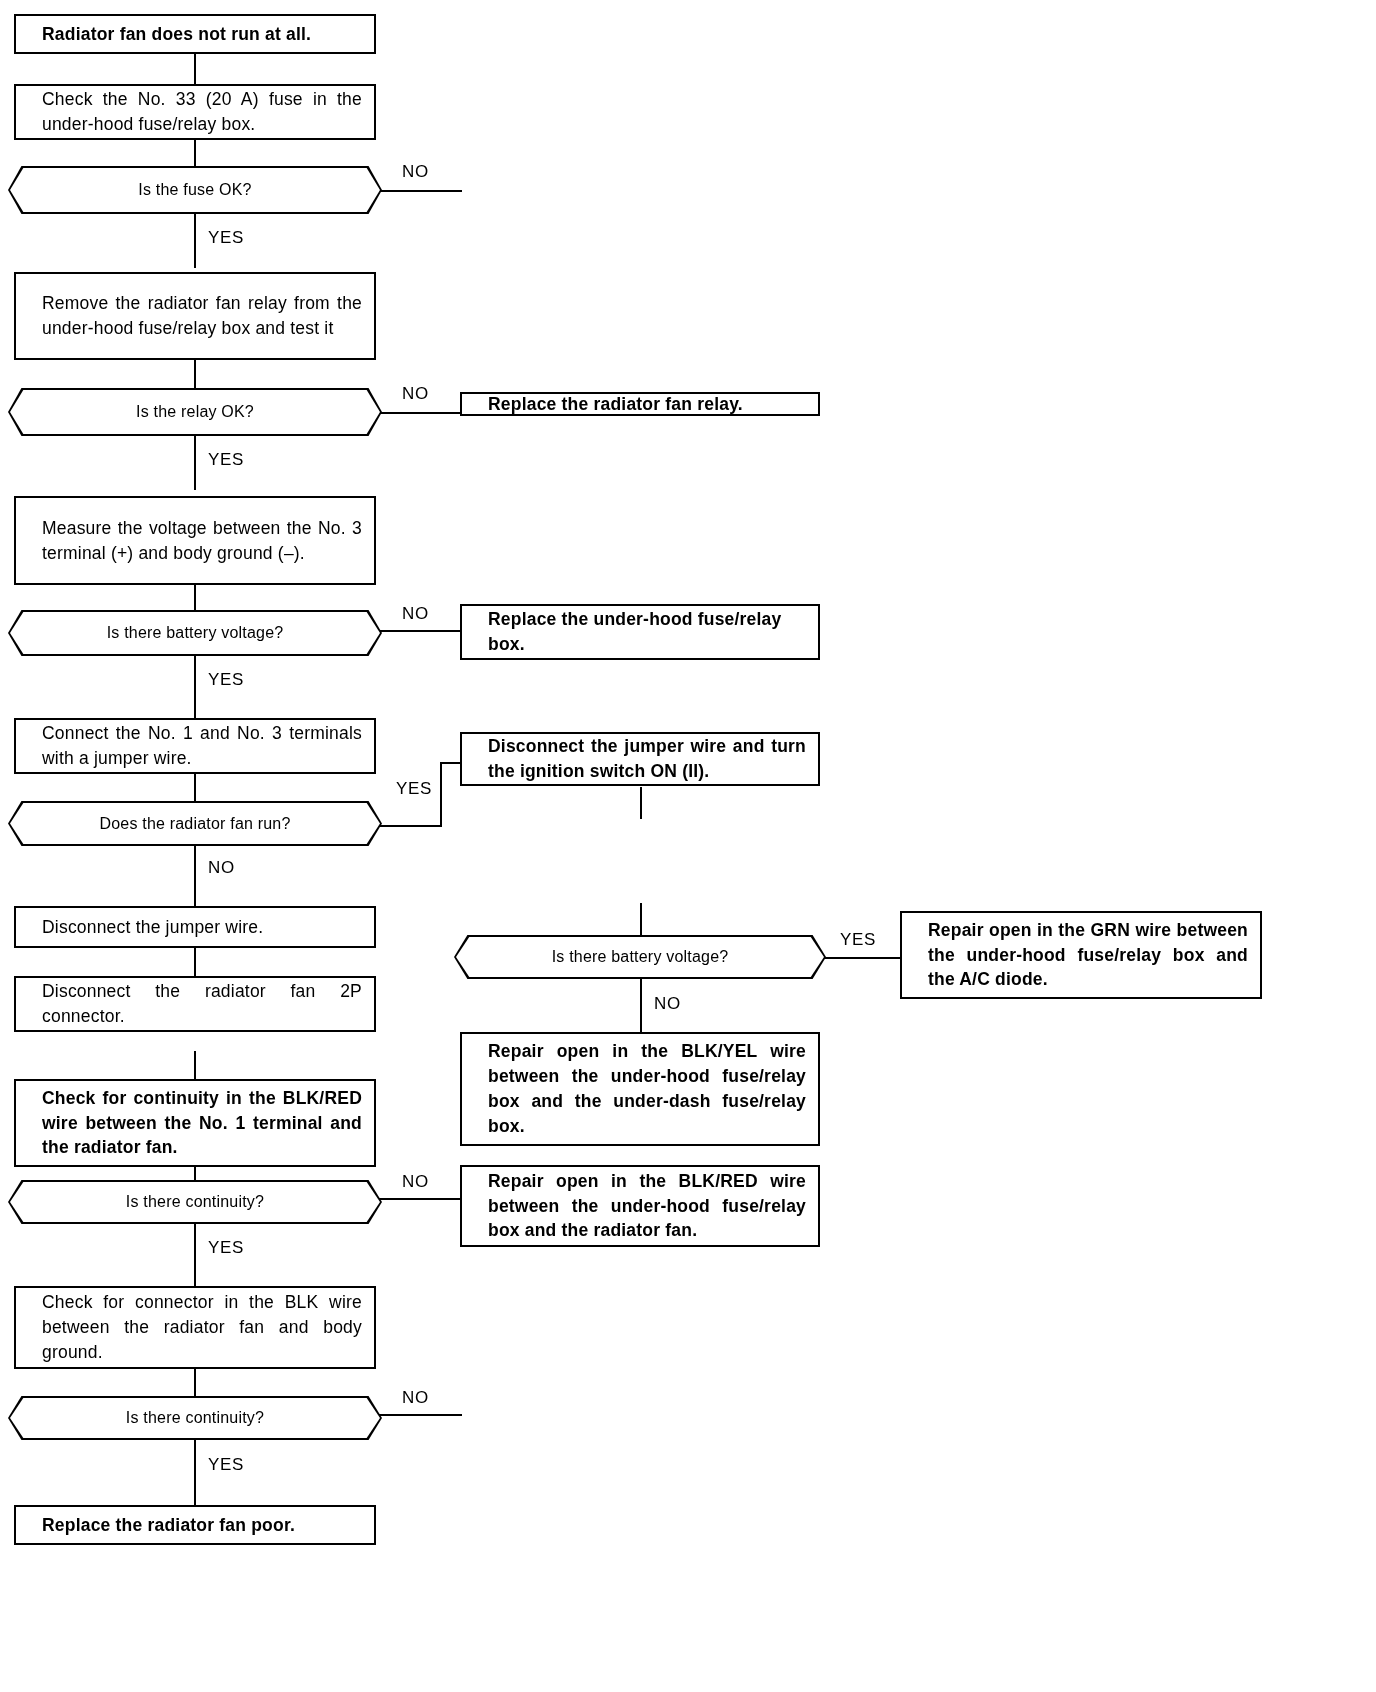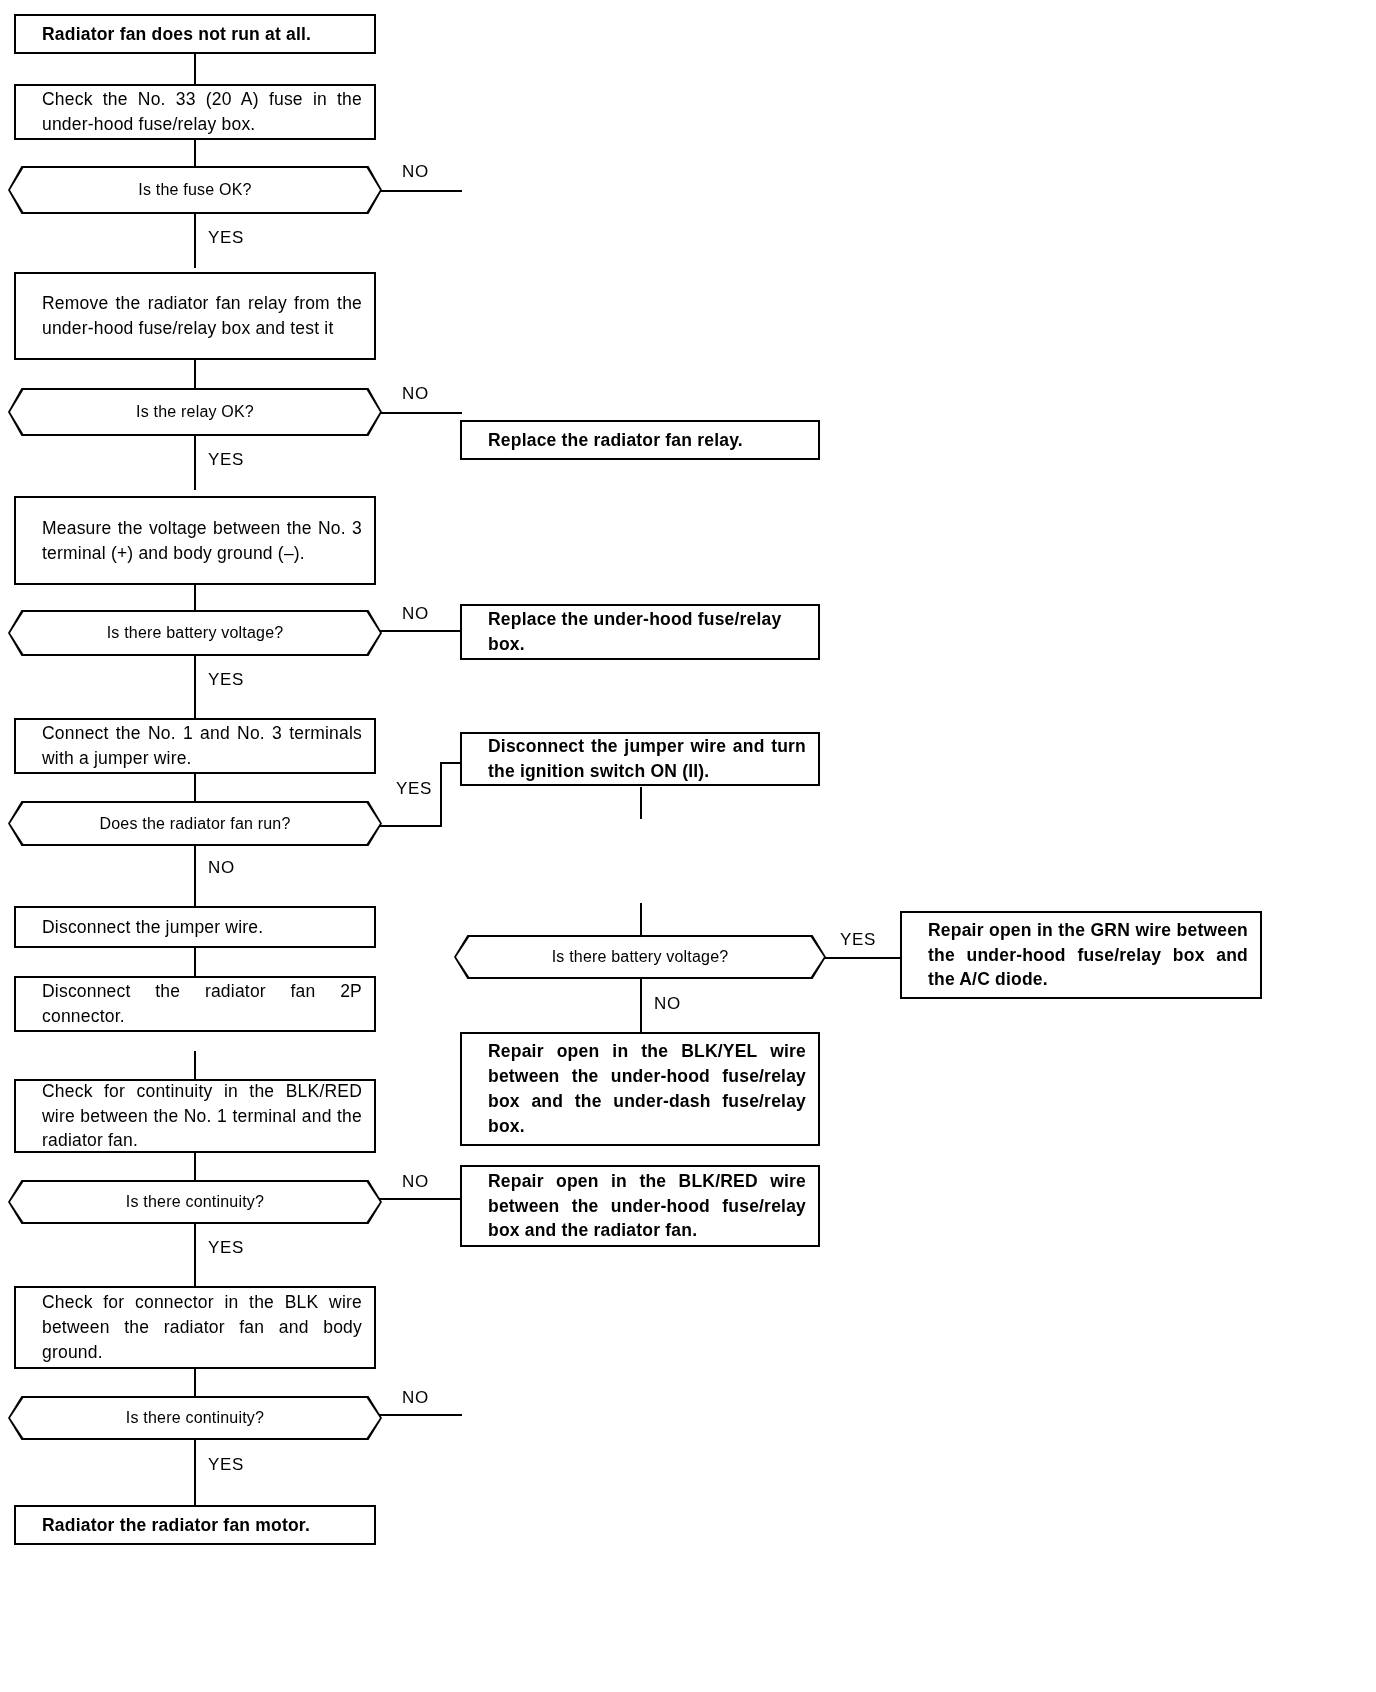--- a/index.html
+++ b/index.html
@@ -152,21 +152,21 @@
     <span class="txt">Remove the radiator fan relay from the under-hood fuse/relay box and test it</span>
   </div>
 
   <div class="decision" style="left:8px; top:388px; width:374px; height:48px;">
     <div class="hex"></div>
     <div class="dtxt">Is the relay OK?</div>
   </div>
   <div class="lbl" style="left:402px; top:384px;">NO</div>
   <div class="lbl" style="left:208px; top:450px;">YES</div>
 
-  <div class="box bold" style="left:460px; top:392px; width:360px; height:40px;margin-top:28px;">
+  <div class="box bold" style="left:460px; top:392px; width:360px; height:24px;">
     <span class="txt">Replace the radiator fan relay.</span>
   </div>
 
   <div class="box just" style="left:14px; top:496px; width:362px; height:89px;">
     <span class="txt">Measure the voltage between the No. 3 terminal (+) and body ground (–).</span>
   </div>
 
   <div class="decision" style="left:8px; top:610px; width:374px; height:46px;">
     <div class="hex"></div>
     <div class="dtxt">Is there battery voltage?</div>
@@ -210,21 +210,21 @@
   </div>
 
   <div class="box" style="left:14px; top:906px; width:362px; height:42px;">
     <span class="txt">Disconnect the jumper wire.</span>
   </div>
 
   <div class="box just" style="left:14px; top:976px; width:362px; height:56px;">
     <span class="txt">Disconnect the radiator fan 2P connector.</span>
   </div>
 
-  <div class="box just" style="left:14px; top:1079px; width:362px; height:74px;">
+  <div class="box just" style="left:14px; top:1079px; width:362px; height:88px;font-weight:bold;">
     <span class="txt">Check for continuity in the BLK/RED wire between the No. 1 terminal and the radiator fan.</span>
   </div>
 
   <div class="decision" style="left:8px; top:1180px; width:374px; height:44px;">
     <div class="hex"></div>
     <div class="dtxt">Is there continuity?</div>
   </div>
   <div class="lbl" style="left:402px; top:1172px;">NO</div>
   <div class="lbl" style="left:208px; top:1238px;">YES</div>
 
@@ -238,16 +238,16 @@
 
   <div class="decision" style="left:8px; top:1396px; width:374px; height:44px;">
     <div class="hex"></div>
     <div class="dtxt">Is there continuity?</div>
   </div>
   <div class="lbl" style="left:402px; top:1388px;">NO</div>
   <div class="lbl" style="left:208px; top:1455px;">YES</div>
 
 
   <div class="box bold" style="left:14px; top:1505px; width:362px; height:40px;">
-    <span class="txt">Radiator the radiator fan motor.</span>
+    <span class="txt">Replace the radiator fan poor.</span>
   </div>
 
 </div>
 
 </body></html>

